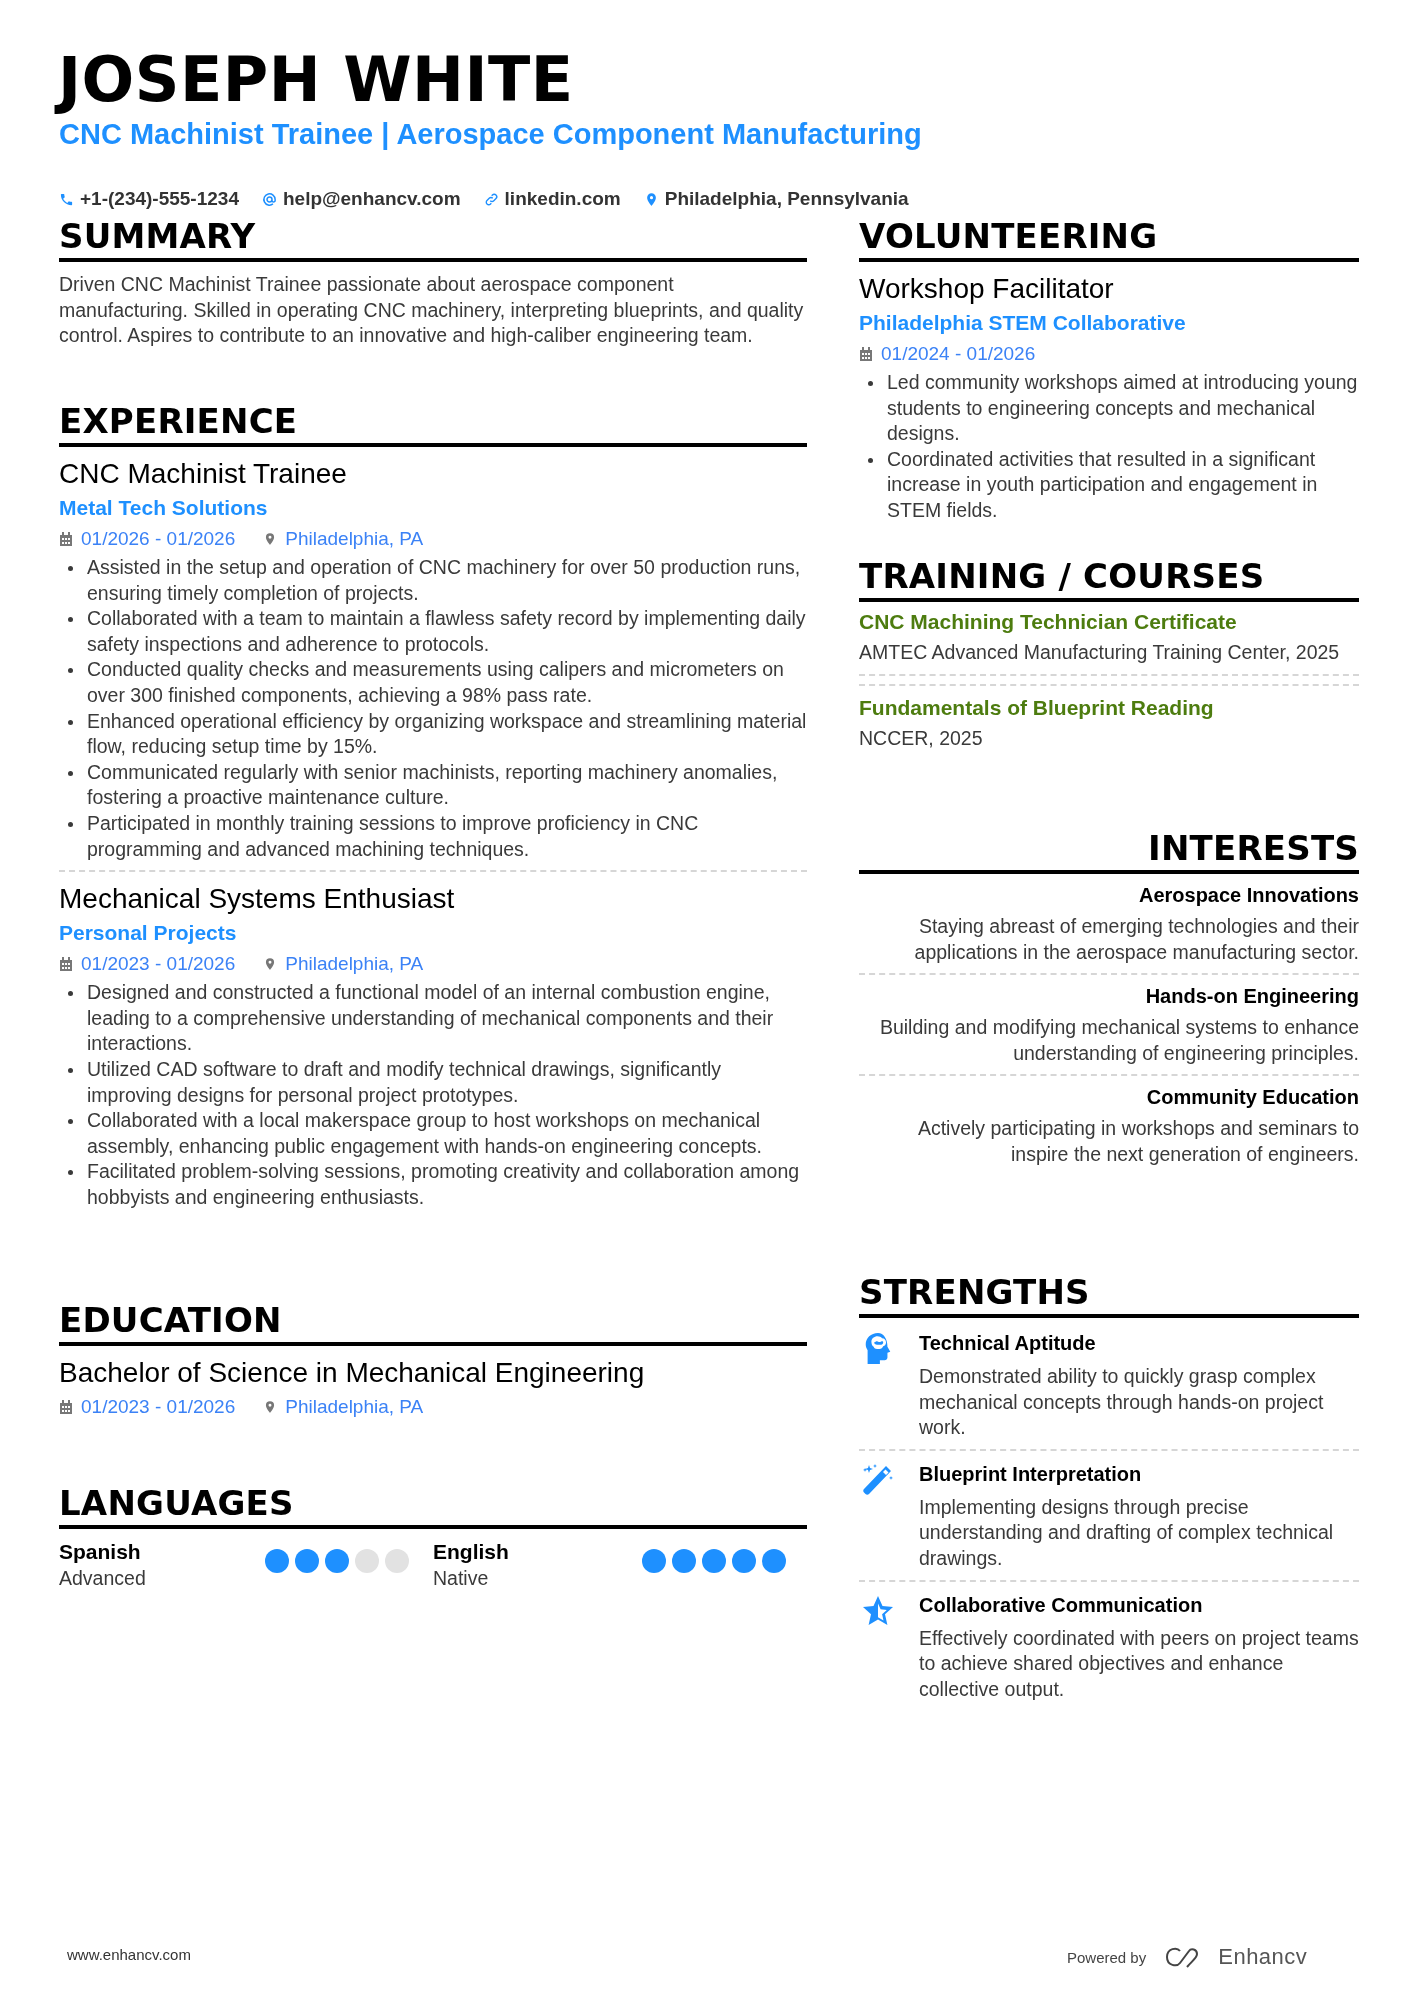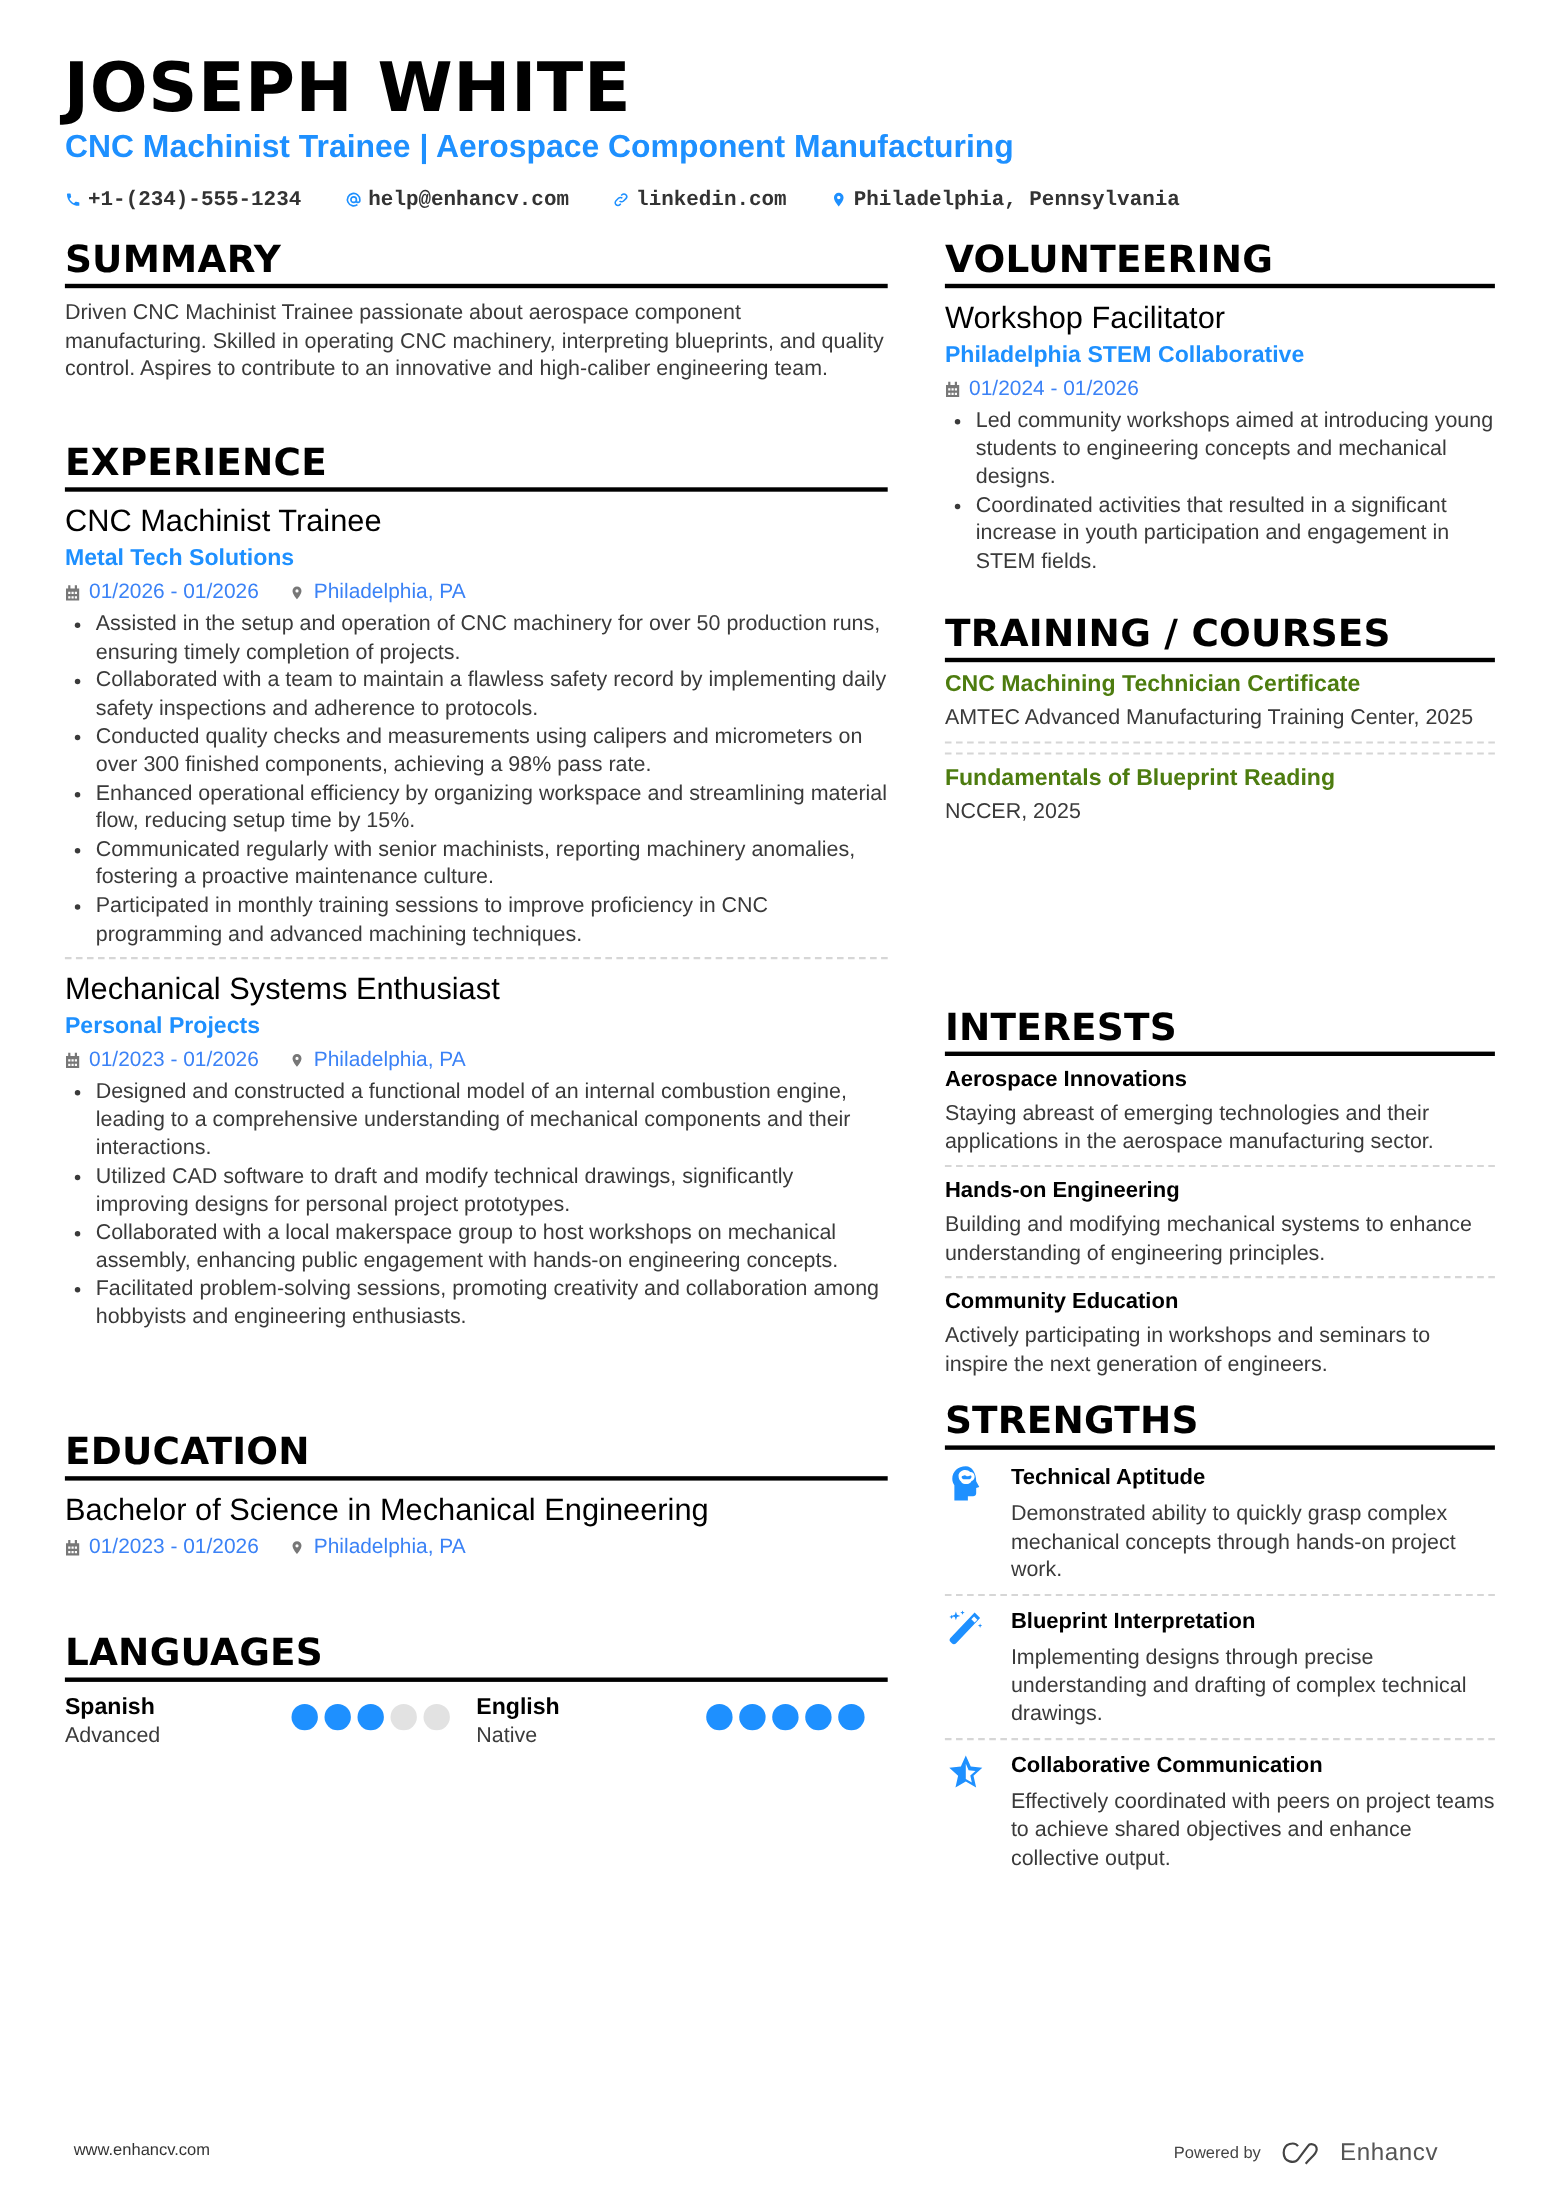--- a/index.html
+++ b/index.html
@@ -1,21 +1,21 @@
 <!DOCTYPE html>
 <html><head>
 <meta charset="utf-8">
 <style>
   * { box-sizing: border-box; margin: 0; padding: 0; }
   html, body { width: 1410px; height: 1995px; background: #ffffff; }
   body { position: relative; font-family: "Liberation Sans", "DejaVu Sans", sans-serif; color: #333333; overflow: hidden; }
   .abs { position: absolute; }
   .name { left: 58px; top: 44px; font-size: 62px; font-weight: 700; color: #000; letter-spacing: 0.5px; line-height: 72px; font-family: "DejaVu Sans", sans-serif; }
   .headline { left: 59px; top: 117px; font-size: 29px; color: #1E90FF; font-weight: 700; line-height: 34px; font-family: "Liberation Sans", sans-serif; }
-  .contacts { left: 59px; top: 169px; display: flex; gap: 40px; font-size: 19px; font-weight: 700; color: #333; line-height: 24px; font-family: Liberation Mono, monospace; }
+  .contacts { left: 59px; top: 187px; display: flex; gap: 23px; font-size: 19px; font-weight: 700; color: #333; line-height: 24px; }
   .contact { display: flex; align-items: center; gap: 6px; }
   .contact svg { width: 15px; height: 15px; }
 
   .section-title { font-family: "DejaVu Sans", sans-serif; font-size: 34px; font-weight: 700; color: #000; line-height: 40px; letter-spacing: 0.2px; }
   .rule { height: 4px; background: #000; }
 
   .col-left { left: 59px; width: 748px; }
   .col-right { left: 859px; width: 500px; }
 
   .body-text { font-size: 19.5px; line-height: 25.6px; color: #3a3a3a; }
@@ -232,21 +232,21 @@
   <div class="dash" style="margin-top:8px;"></div>
   <div style="margin-top:8px;">
   </div>
   <div class="dash" style="margin-top:8px;"></div>
   <div style="margin-top:8px;">
     <div class="course-title">Fundamentals of Blueprint Reading</div>
     <div class="course-sub" style="margin-top:4px;">NCCER, 2025</div>
   </div>
 </div>
 
-<div class="abs col-right" style="top:914px;">
+<div class="abs col-right" style="top:828px;text-align:right;">
   <div class="section-title">INTERESTS</div>
   <div class="rule" style="margin-top:2px;"></div>
   <div style="margin-top:8px;">
     <div class="interest-title">Aerospace Innovations</div>
     <div class="body-text" style="margin-top:6px;">Staying abreast of emerging technologies and their applications in the aerospace manufacturing sector.</div>
   </div>
   <div class="dash" style="margin-top:8px;"></div>
   <div style="margin-top:8px;">
     <div class="interest-title">Hands-on Engineering</div>
     <div class="body-text" style="margin-top:6px;">Building and modifying mechanical systems to enhance understanding of engineering principles.</div>

